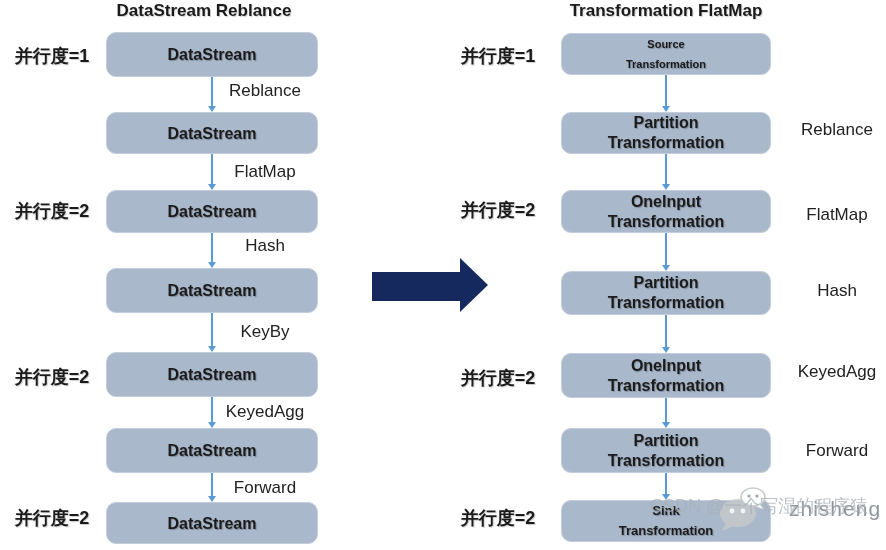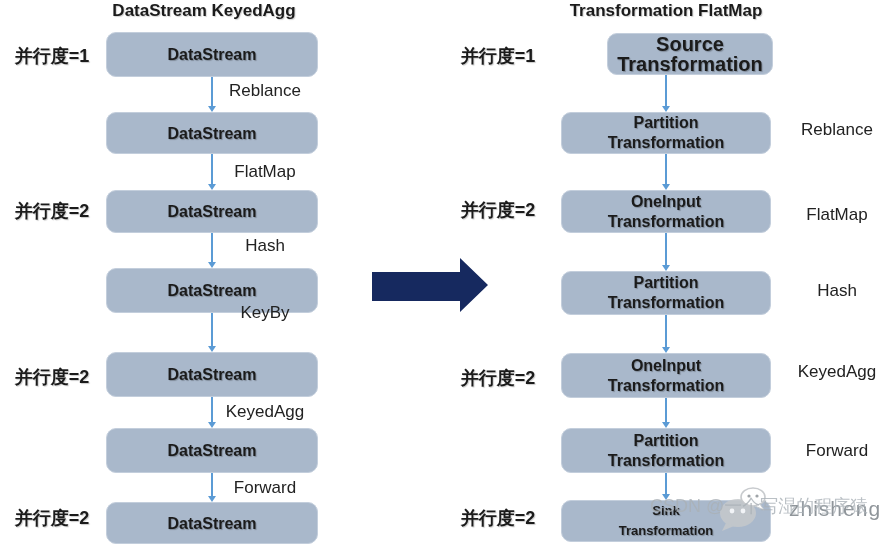--- a/index.html
+++ b/index.html
@@ -75,21 +75,21 @@
     white-space:nowrap;
     padding-left:6px;
   }
   .wm-icon{position:absolute;left:712px;top:487px;}
 </style>
 </head>
 <body>
 
 <div id="canvas">
 
-  <div class="title" style="left:98px;width:212px;">DataStream KeyedAgg</div>
+  <div class="title" style="left:98px;width:212px;">DataStream Reblance</div>
   <div class="title" style="left:546px;width:240px;">Transformation FlatMap</div>
 
   <div class="node" style="left:106px;top:32px;width:212px;height:45px;">
       <span>DataStream</span>
     </div>
   <div class="node" style="left:106px;top:112px;width:212px;height:42px;">
       <span>DataStream</span>
     </div>
   <div class="node" style="left:106px;top:190px;width:212px;height:43px;">
       <span>DataStream</span>
@@ -110,34 +110,34 @@
   <div class="varrow" style="left:211px;top:77px;height:29px;"></div>
   <div class="varrow" style="left:211px;top:154px;height:30px;"></div>
   <div class="varrow" style="left:211px;top:233px;height:29px;"></div>
   <div class="varrow" style="left:211px;top:313px;height:33px;"></div>
   <div class="varrow" style="left:211px;top:397px;height:25px;"></div>
   <div class="varrow" style="left:211px;top:473px;height:23px;"></div>
 
   <div class="edge-label" style="left:210px;top:81px;">Reblance</div>
   <div class="edge-label" style="left:210px;top:162px;">FlatMap</div>
   <div class="edge-label" style="left:210px;top:236px;">Hash</div>
-  <div class="edge-label" style="left:210px;top:303px;">KeyBy</div>
+  <div class="edge-label" style="left:210px;top:322px;">KeyBy</div>
   <div class="edge-label" style="left:210px;top:402px;">KeyedAgg</div>
   <div class="edge-label" style="left:210px;top:478px;">Forward</div>
 
   <div class="par-label" style="left:6px;top:44px;">并行度=1</div>
   <div class="par-label" style="left:6px;top:199px;">并行度=2</div>
   <div class="par-label" style="left:6px;top:365px;">并行度=2</div>
   <div class="par-label" style="left:6px;top:506px;">并行度=2</div>
 
   <svg class="bigarrow" width="118" height="58" viewBox="0 0 118 58">
     <polygon points="1,16 89,16 89,2 117,29 89,56 89,45 1,45" fill="#16295f"></polygon>
   </svg>
 
-  <div class="node" style="left:561px;top:33px;width:166px;height:42px;font-size:20px;line-height:20px;margin-left:46px;">
+  <div class="node" style="left:561px;top:33px;width:210px;height:42px;font-size:11px;line-height:20px;">
     <span>Source</span>
     <span>Transformation</span>
   </div>
   <div class="node" style="left:561px;top:112px;width:210px;height:42px;font-size:16px;line-height:20px;">
     <span>Partition</span>
     <span>Transformation</span>
   </div>
   <div class="node" style="left:561px;top:190px;width:210px;height:43px;font-size:16px;line-height:20px;">
     <span>OneInput</span>
     <span>Transformation</span>

